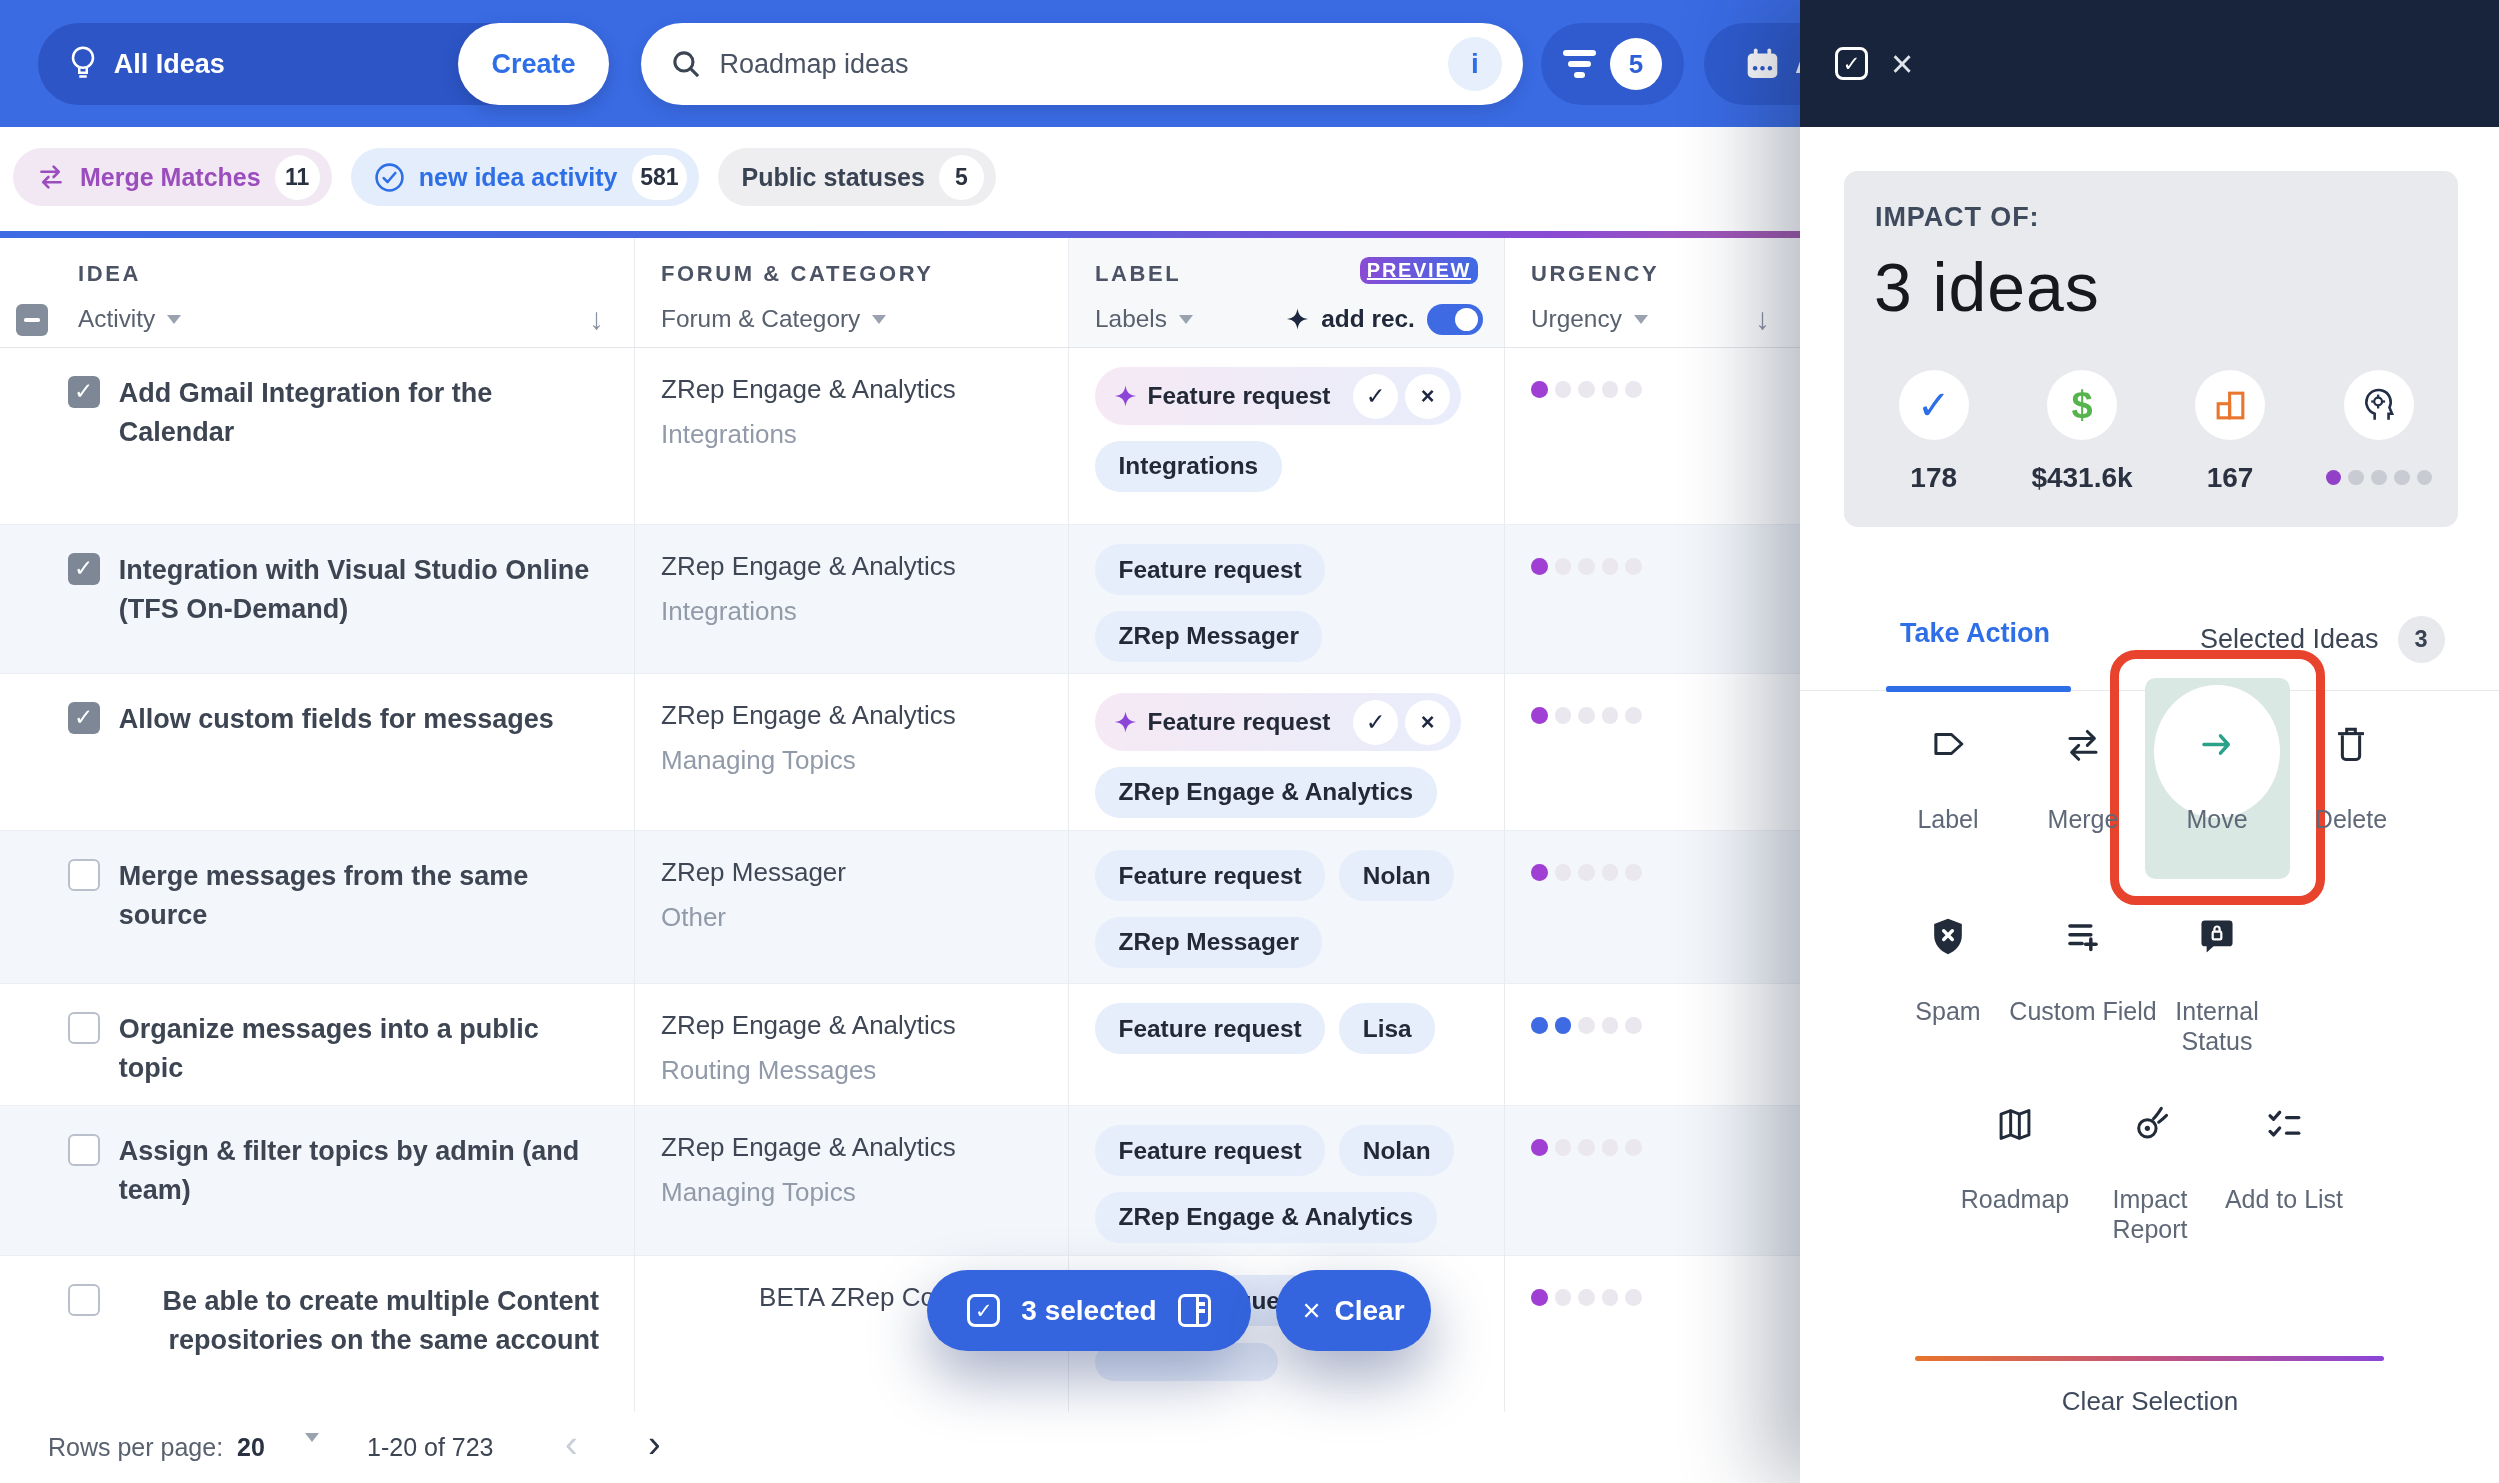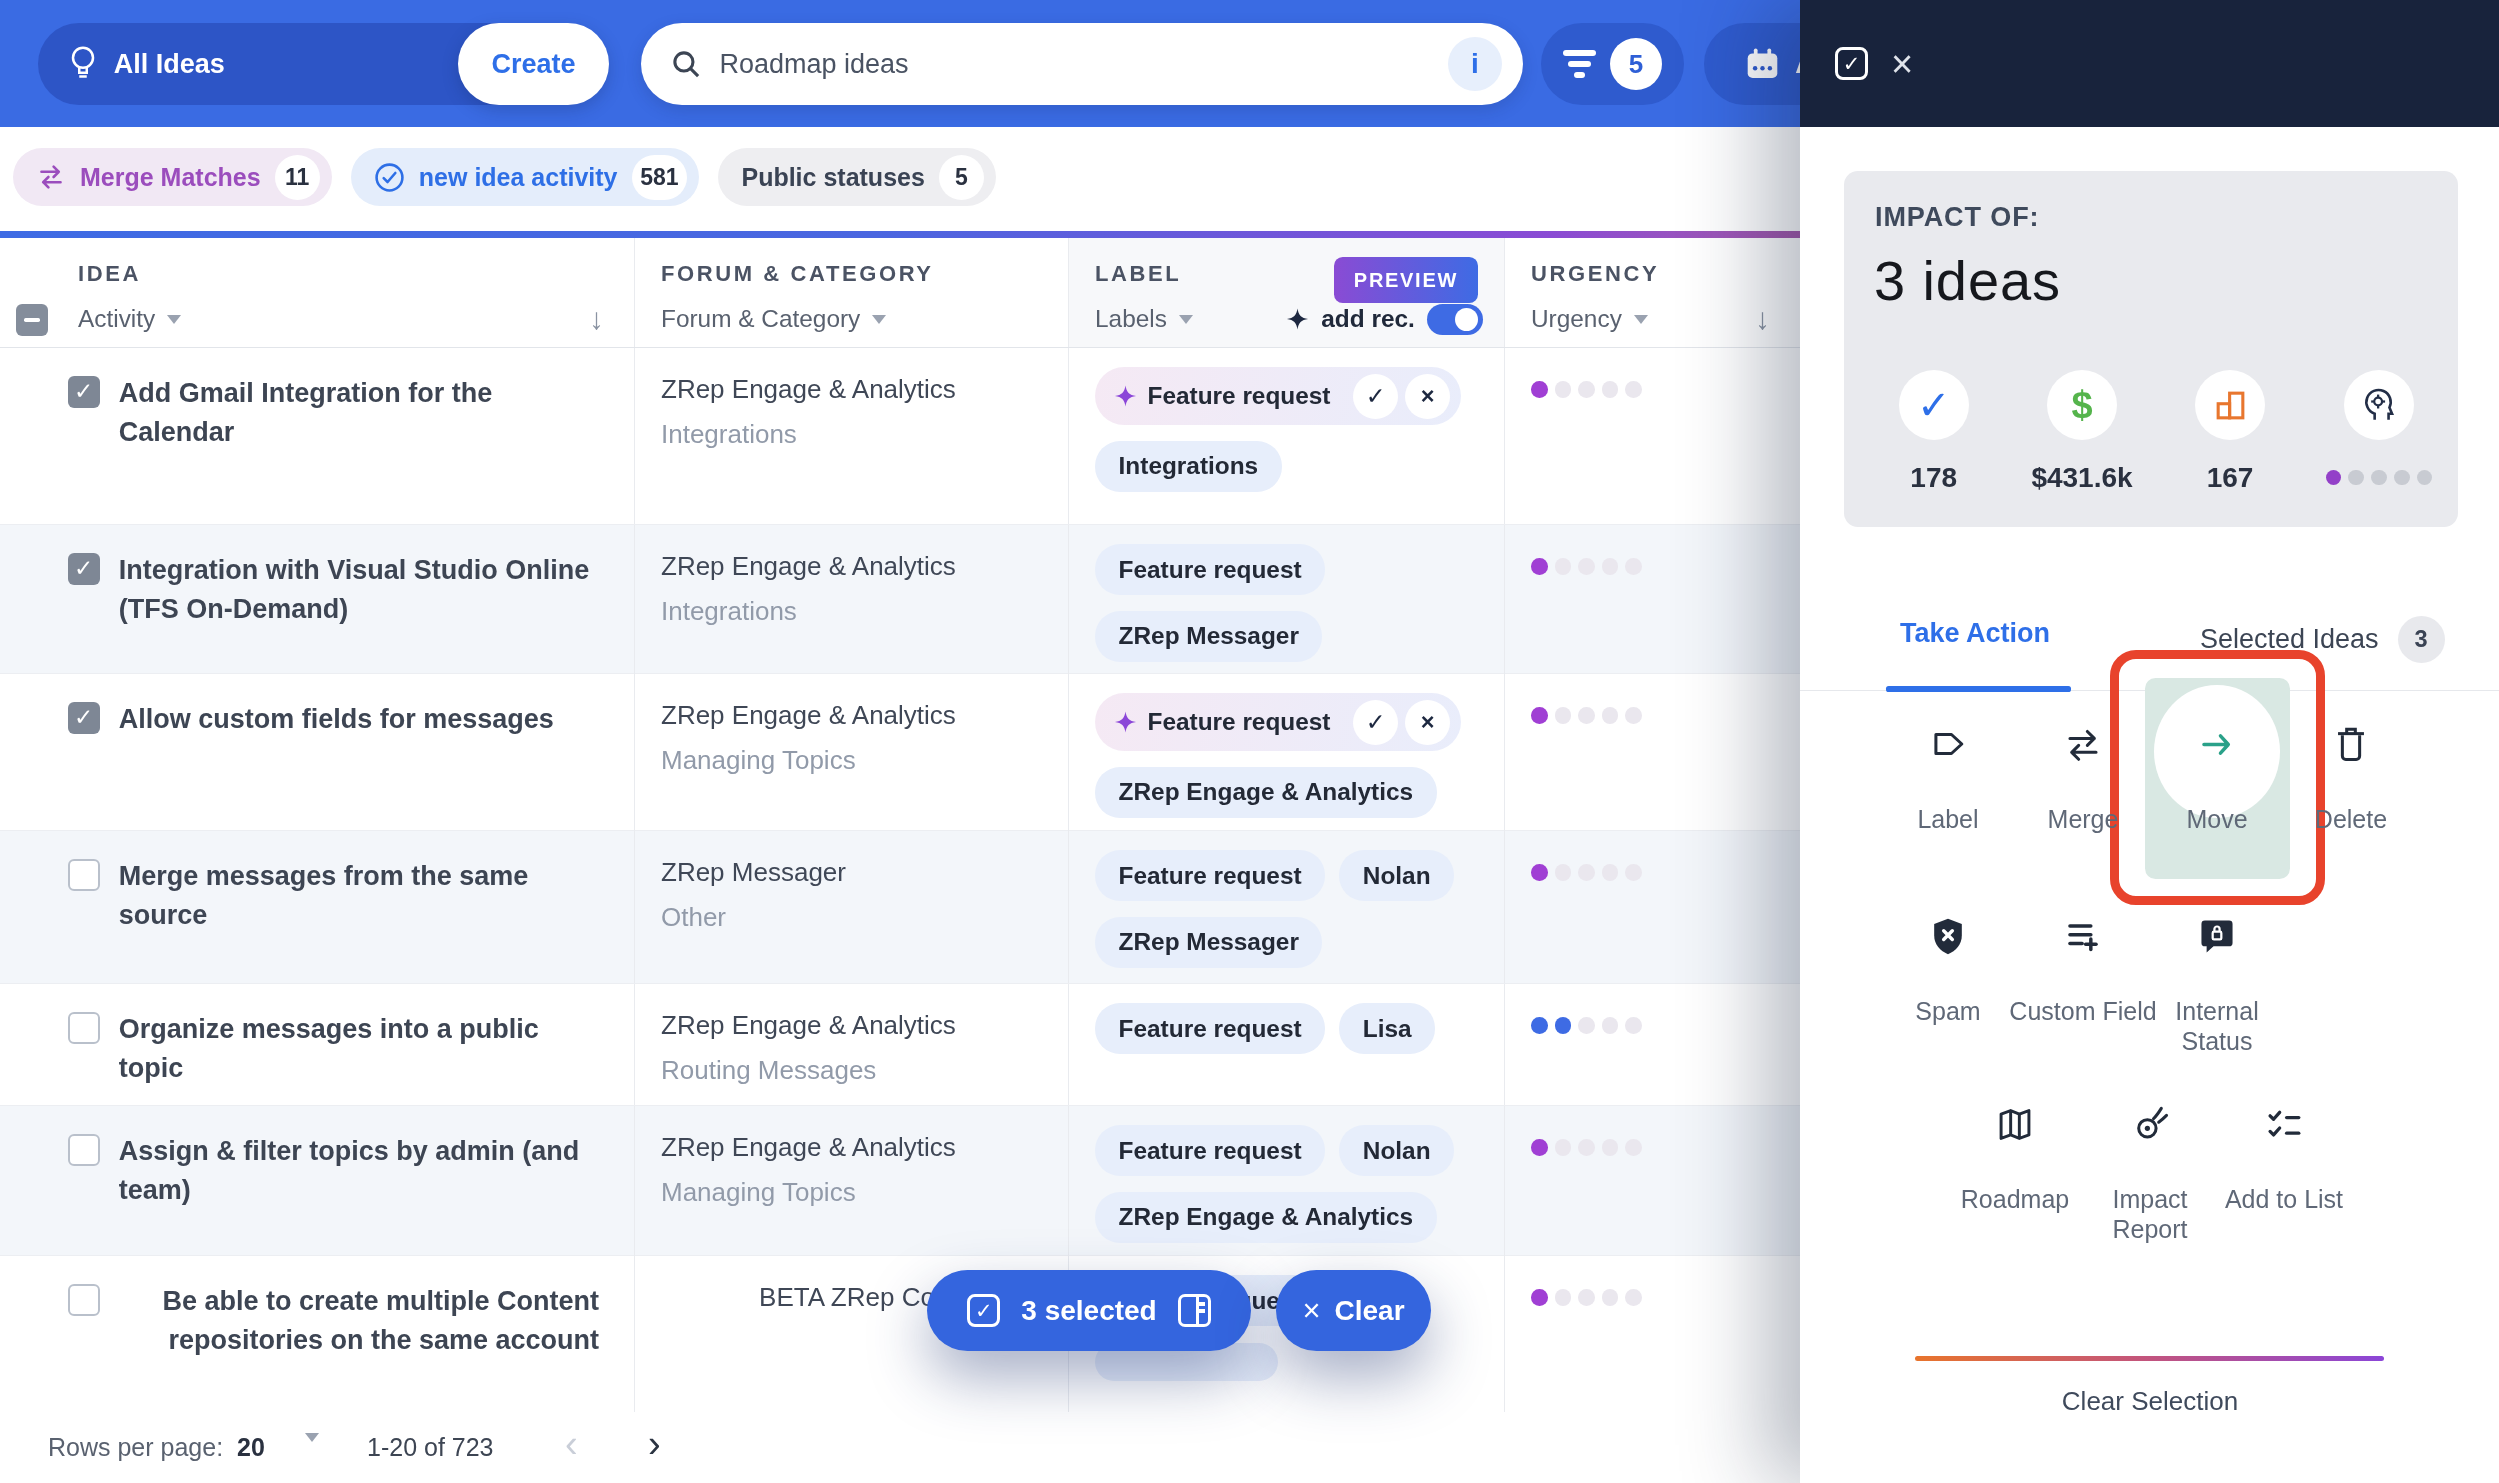--- a/index.html
+++ b/index.html
@@ -48,23 +48,23 @@
   .grid { display:grid; grid-template-columns:52px 582px 434px 436px 1fr; }
   .c2,.c3,.c4,.c5 { border-left:1.7px solid #e9ebef; }
   .thead { height:110px; border-bottom:1.7px solid #e2e5ea; }
   .thead .cell { position:relative; }
   .th-top { padding:23px 0 0 26px; font-size:22px; font-weight:600; letter-spacing:2.6px; color:#4b5364; }
   .th-sub { position:absolute; left:0; right:0; bottom:0; height:56px; display:flex; align-items:center;
     padding-left:26px; font-size:24.4px; color:#59616f; }
   .caret { display:inline-block; width:0; height:0; border-left:7.9px solid transparent; border-right:7.9px solid transparent;
     border-top:9.6px solid #9aa2b0; margin-left:12.2px; }
   .sortarrow { margin-left:auto; margin-right:30px; font-size:30px; color:#8a93a2; }
-  .preview-badge { position:absolute; right:26px; top:19px; height:46px; padding:0 20px; border-radius:8.7px;
+  .preview-badge { position:absolute; right:26px; top:19px; height:27px; padding:0 7px; border-radius:8.7px;
     background:linear-gradient(90deg,#8a4bd4,#3e6be4); color:#fff; font-size:20px; font-weight:700;
-    letter-spacing:1.7px; display:flex; align-items:center; }
+    letter-spacing:1.7px; display:flex; align-items:center;text-decoration:underline; }
 
   .row { border-bottom:1.7px solid #eceef2; }
   .row.tint { background:#f3f6fa; }
   .cell-idea { display:flex; gap:19px; padding:26px 35px 0 15.7px; }
   .title { font-size:27px; font-weight:700; color:#3d4553; line-height:1.45; }
   .cb { width:32px; height:32px; border-radius:6.1px; flex-shrink:0; display:flex; align-items:center; justify-content:center; margin-top:1.7px; }
   .cb.checked { background:#7e8795; color:#fff; font-size:23px; }
   .cb.un { background:#fff; border:2.6px solid #b9c0cb; }
   .cb.indet { background:#848d9b; }
   .cb.indet i { display:block; width:15.7px; height:4.4px; background:#fff; border-radius:1.7px; }
@@ -113,21 +113,21 @@
   .qa { position:absolute; left:1800px; top:0; width:700px; height:1484px; background:#fff; z-index:100;
     box-shadow:-35px 0 79px rgba(20,32,60,.30); }
   .qa-head { position:absolute; left:0; top:0; width:100%; height:127px; background:#18233c; display:flex;
     align-items:center; padding:0 35px; }
   .qa-head .wcb { margin-right:23px; }
   .qa-title { color:#fff; font-size:28px; font-weight:600; flex:1; }
   .qa-close { color:#dfe3ea; font-size:38px; cursor:pointer; line-height:1; }
 
   .impact-card { position:absolute; left:44px; top:171px; width:614px; height:356px; background:#e9eaee; border-radius:14px; }
   .impact-heading { position:absolute; left:31px; top:31px; font-size:27px; font-weight:700; color:#3f4a5c; letter-spacing:0.9px;text-align:right; }
-  .impact-count { position:absolute; left:30px; top:77px; font-size:56px; color:#16181d; letter-spacing:0.9px;text-align:center; }
+  .impact-count { position:absolute; left:30px; top:77px; font-size:68px; color:#16181d; letter-spacing:0.9px;text-align:center; }
   .stat { position:absolute; top:199px; width:148px; text-align:center; }
   .stat .circ { width:70px; height:70px; border-radius:50%; background:#fff; margin:0 auto;
     display:flex; align-items:center; justify-content:center; }
   .stat .val { margin-top:21px; font-size:28px; font-weight:600; color:#2a3140; height:33px;
     display:flex; align-items:center; justify-content:center; }
   .glyph-check { color:#2e6fe8; font-size:40px; font-weight:700; }
   .glyph-dollar { color:#55b44c; font-size:38px; font-weight:700; }
   .idot { width:15.7px; height:15.7px; border-radius:50%; background:#c8cbd2; margin:0 3.5px; }
   .idot.p { background:#9340c8; }
 

